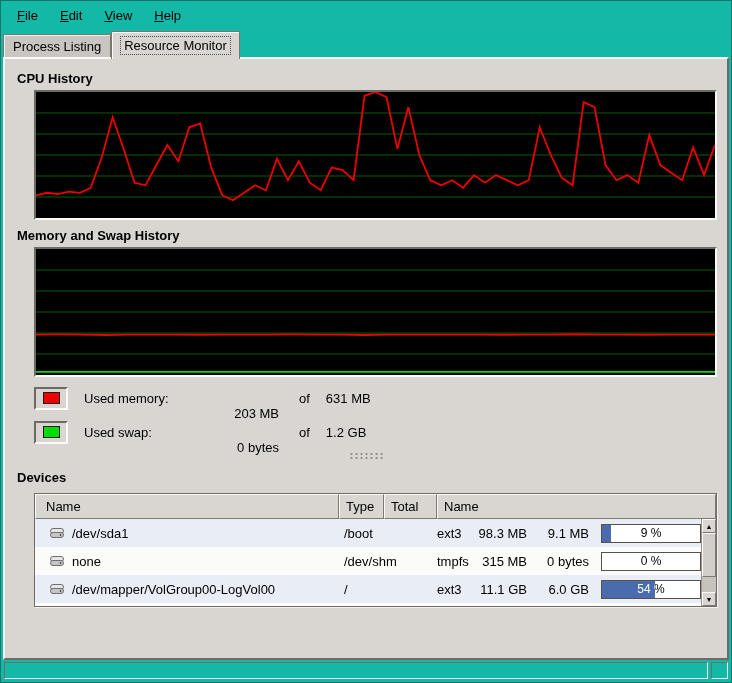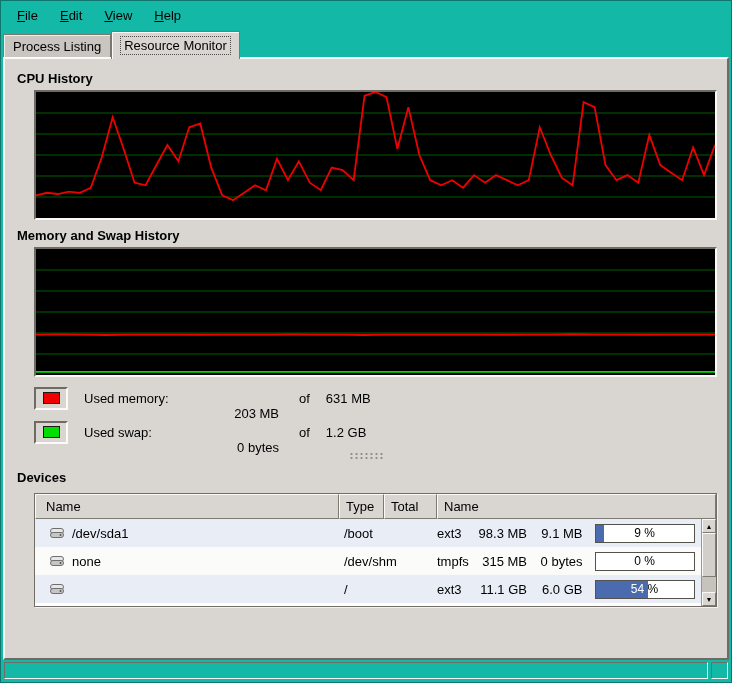--- a/index.html
+++ b/index.html
@@ -95,21 +95,21 @@
   .tbody { flex:1; display:flex; overflow:hidden; }
   .rows { flex:1; display:flex; flex-direction:column; }
   .drow { display:flex; height:28px; align-items:center; cursor:default; }
   .drow:nth-child(odd)  { background:#e9edf6; }
   .drow:nth-child(even) { background:#fbfbfa; }
   .cell { overflow:hidden; white-space:nowrap; }
   .cell-name  { width:303px; display:flex; align-items:center; padding-left:14px; gap:7px; }
   .cell-dir   { width:94px; padding-left:6px; }
   .cell-type  { width:45px; padding-left:5px; }
   .cell-total { width:53px; text-align:right; padding-right:3px; }
-  .cell-used  { flex:1; display:flex; align-items:center; justify-content:center; gap:12px; padding-right:0; }
+  .cell-used  { flex:1; display:flex; align-items:center; justify-content:flex-end; gap:12px; padding-right:0; }
   .used-text  { min-width:46px; text-align:right; }
 
   .pbar {
     width:100px; height:19px; flex:none; position:relative;
     border:1px solid #55524b; background:#fff;
   }
   .pbar-label {
     position:absolute; left:0; top:0; width:98px; height:17px;
     display:flex; align-items:center; justify-content:center;
     font-size:12px; color:#000;
@@ -272,20 +272,21 @@
             </div>
           </div>
 
           <div class="drow">
             <div class="cell cell-name">
               <svg class="drive-icon" width="16" height="16" viewBox="0 0 16 16">
                 <rect x="1.5" y="3.5" width="13" height="5" rx="2.5" fill="#e7e7e7" stroke="#6f6f6f"></rect>
                 <rect x="1.5" y="7.5" width="13" height="5" rx="2.5" fill="#c6c6c6" stroke="#6f6f6f"></rect>
                 <circle cx="11.5" cy="10" r="0.9" fill="#4d4d4d"></circle>
               </svg>
+              <span>/dev/mapper/VolGroup00-LogVol00</span>
             </div>
             <div class="cell cell-dir">/</div>
             <div class="cell cell-type">ext3</div>
             <div class="cell cell-total">11.1 GB</div>
             <div class="cell cell-used">
               <span class="used-text">6.0 GB</span>
               <div class="pbar">
                 <div class="pbar-label">54 %</div>
                 <div class="pbar-fill" style="width: 54%; background: rgb(74, 108, 175);">
                   <div class="pbar-label">54 %</div>

